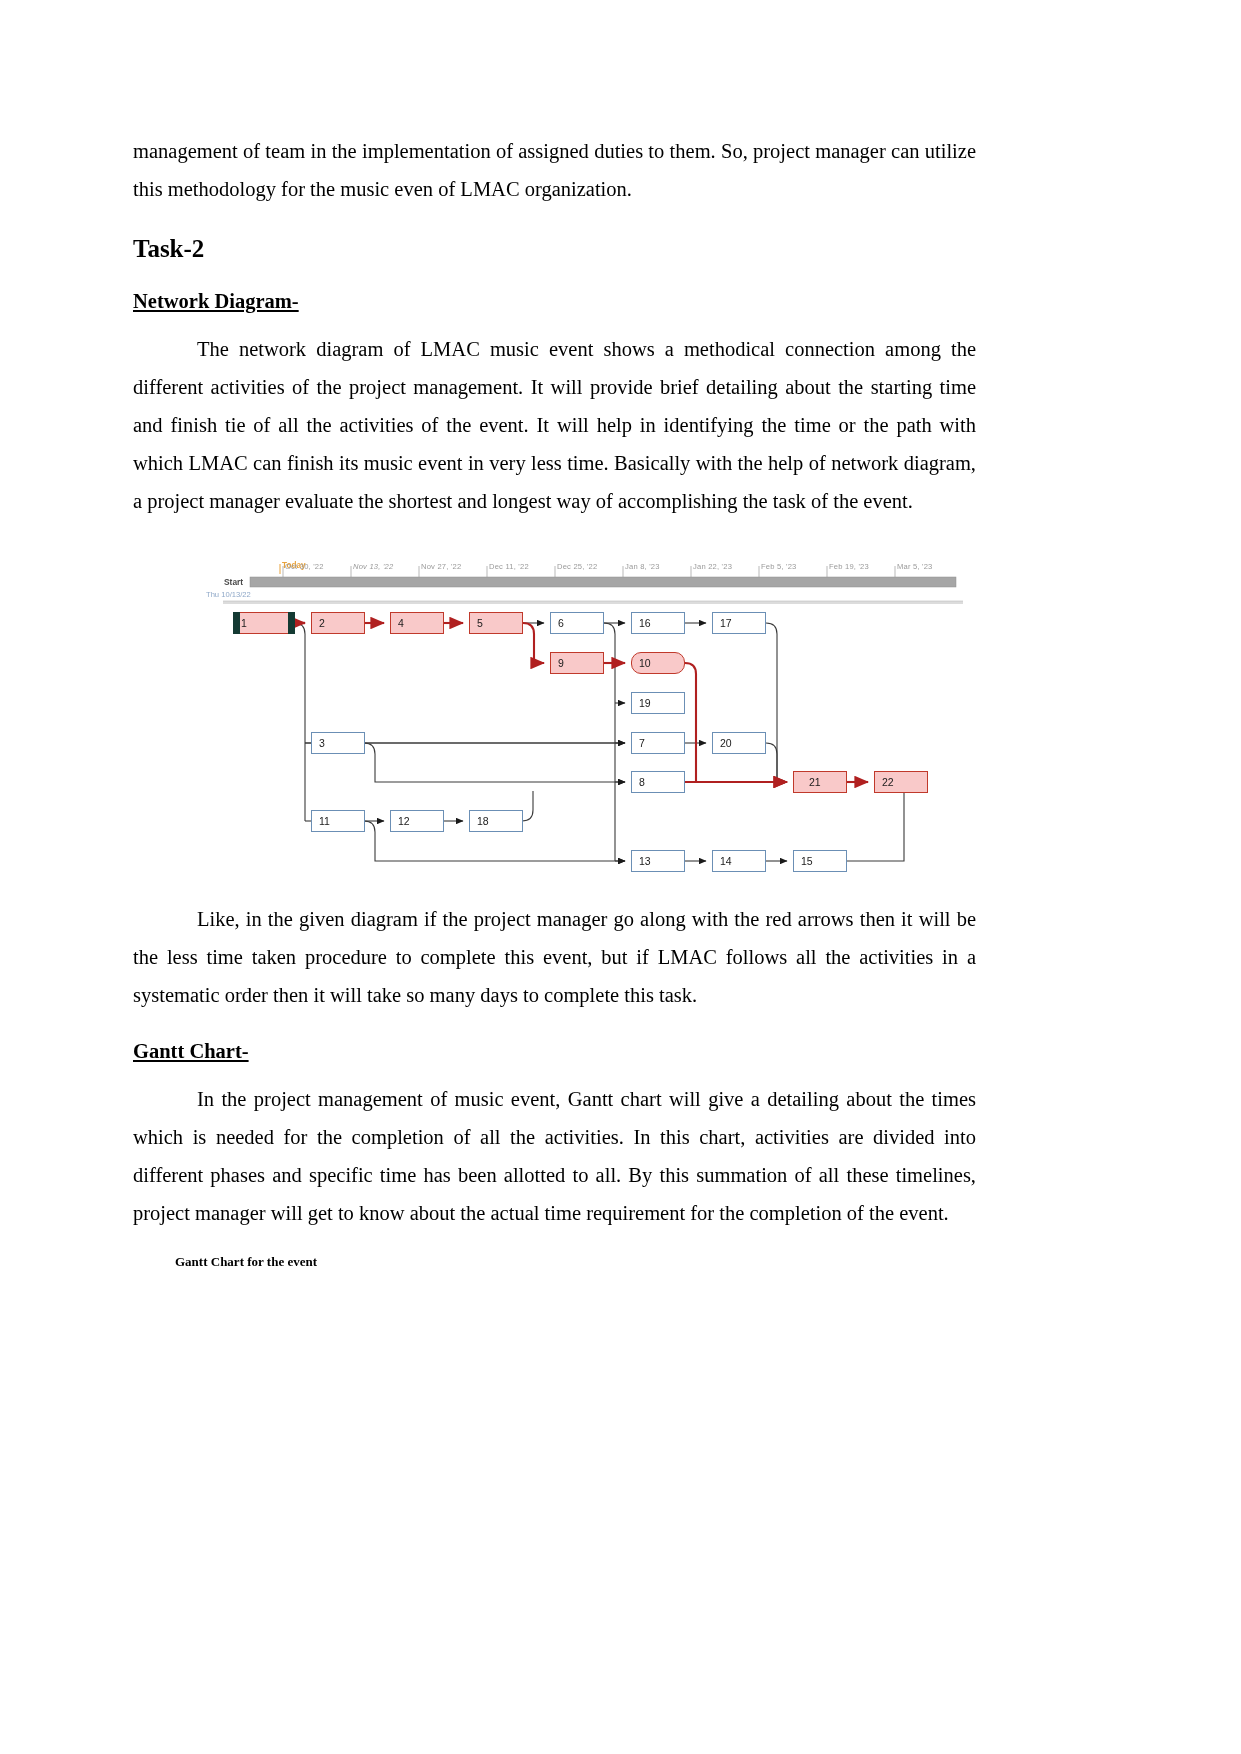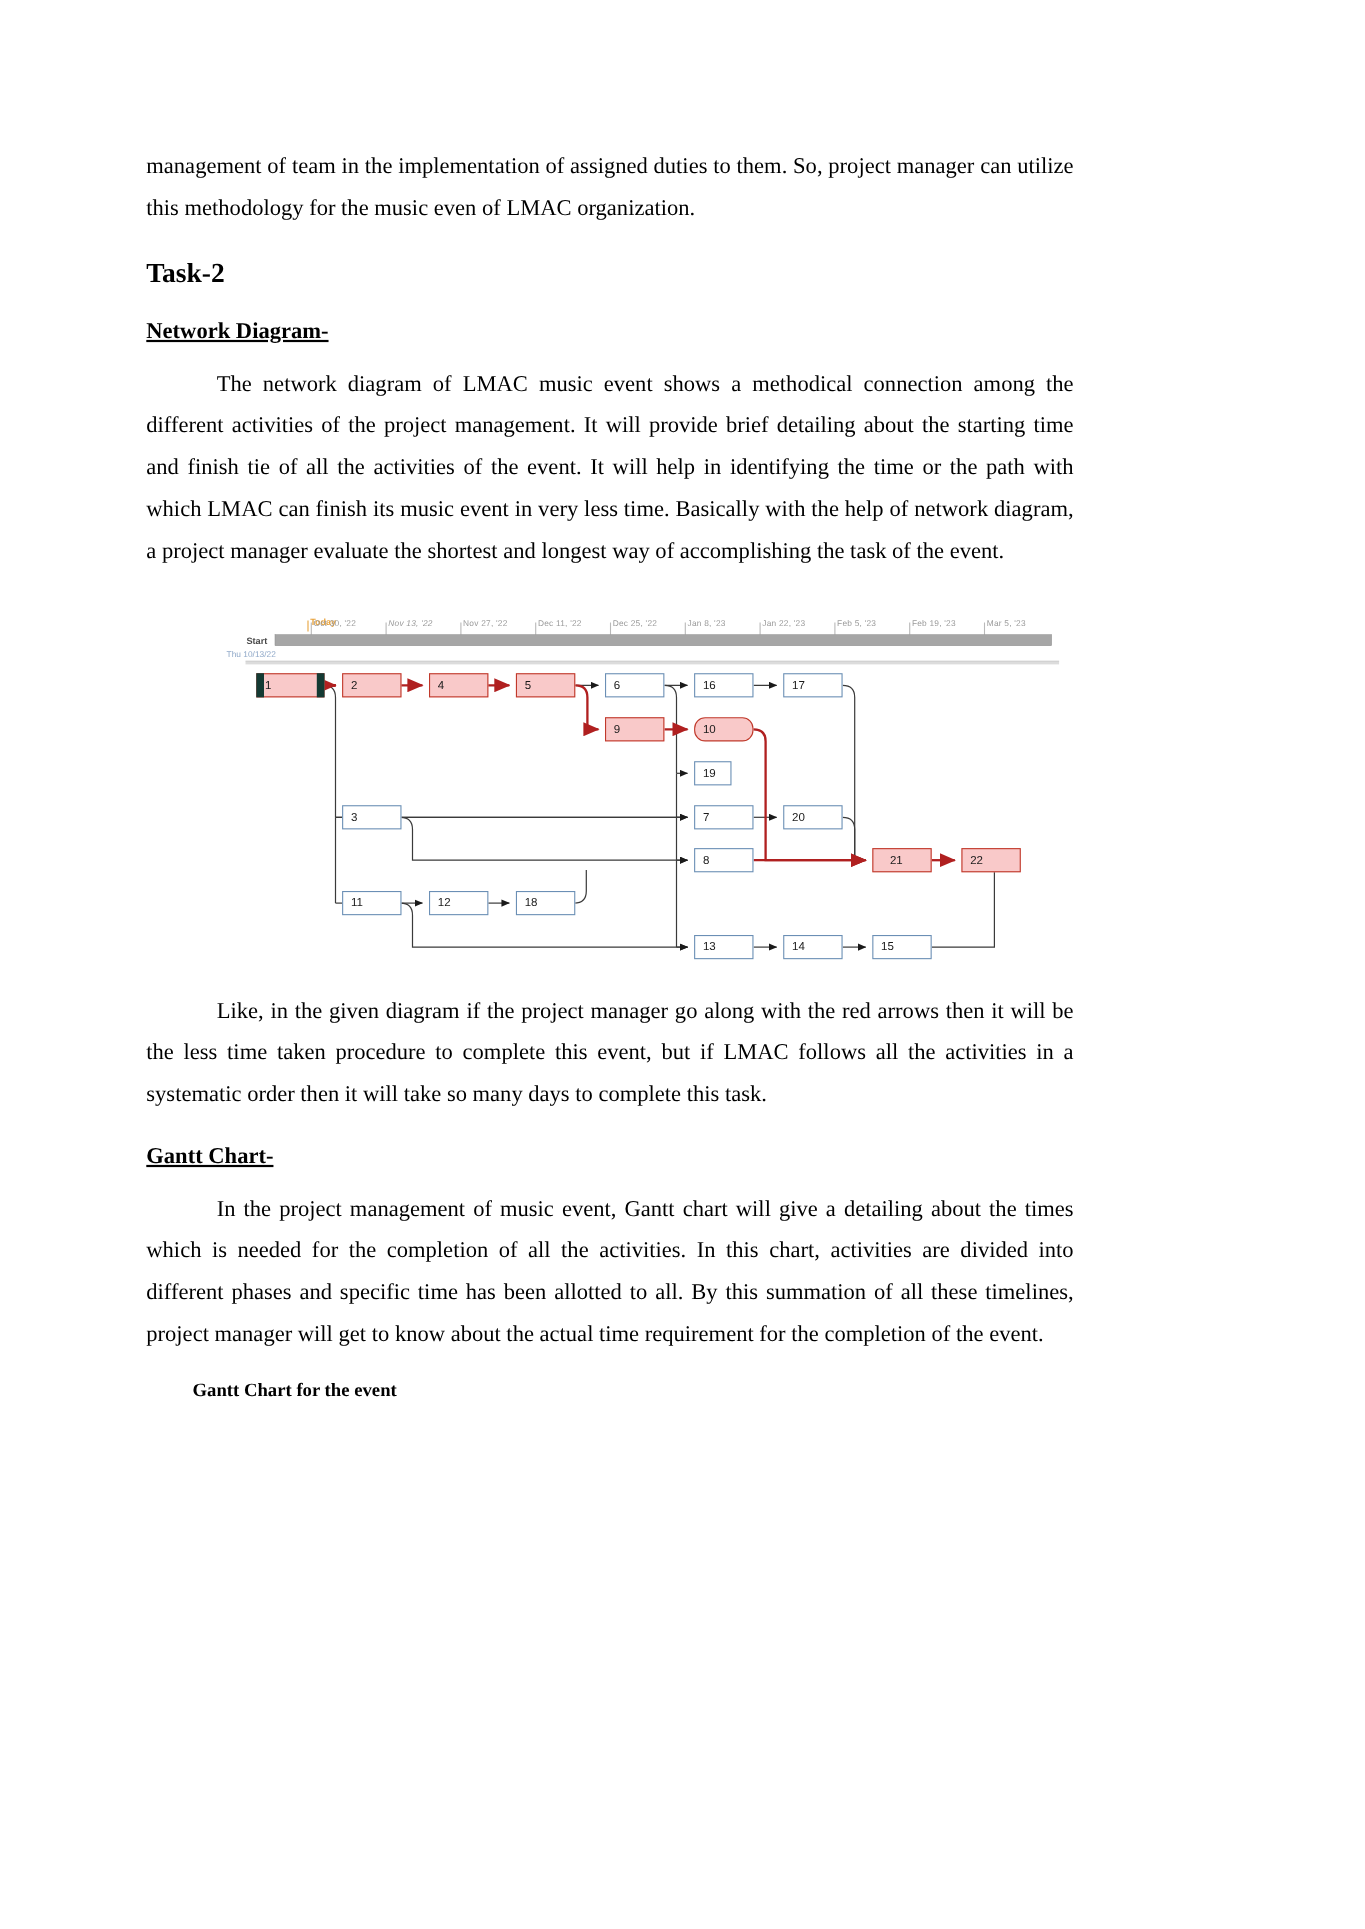--- a/index.html
+++ b/index.html
@@ -36,21 +36,21 @@
     line-height:30px;
   }
   h3.sub-heading {
     font-size:20.5px;
     font-weight:bold;
     text-decoration:underline;
     margin:22px 0 14px 0;
     line-height:30px;
   }
   .caption {
-    font-size:17px;
+    font-size:13px;
     font-weight:bold;
     margin:22px 0 0 42px;
   }
 
   
   .diagram-wrap {
     position:relative;
     margin:40px 0 30px 0;
     left:90px;
     width:740px;
@@ -263,21 +263,21 @@
         <span>17</span>
       </div>
 
       <div class="nodebox crit" style="left:327px; top:92px; width:54px; height:22px;">
         <span>9</span>
       </div>
       <div class="nodebox crit" style="left:408px; top:92px; width:54px; height:22px;border-radius:10px;">
         <span>10</span>
       </div>
 
-      <div class="nodebox normal" style="left:408px; top:132px; width:34px; height:22px;">
+      <div class="nodebox normal" style="left:408px; top:132px; width:54px; height:22px;">
         <span>19</span>
       </div>
 
       <div class="nodebox normal" style="left:88px; top:172px; width:54px; height:22px;">
         <span>3</span>
       </div>
       <div class="nodebox normal" style="left:408px; top:172px; width:54px; height:22px;">
         <span>7</span>
       </div>
       <div class="nodebox normal" style="left:489px; top:172px; width:54px; height:22px;">

